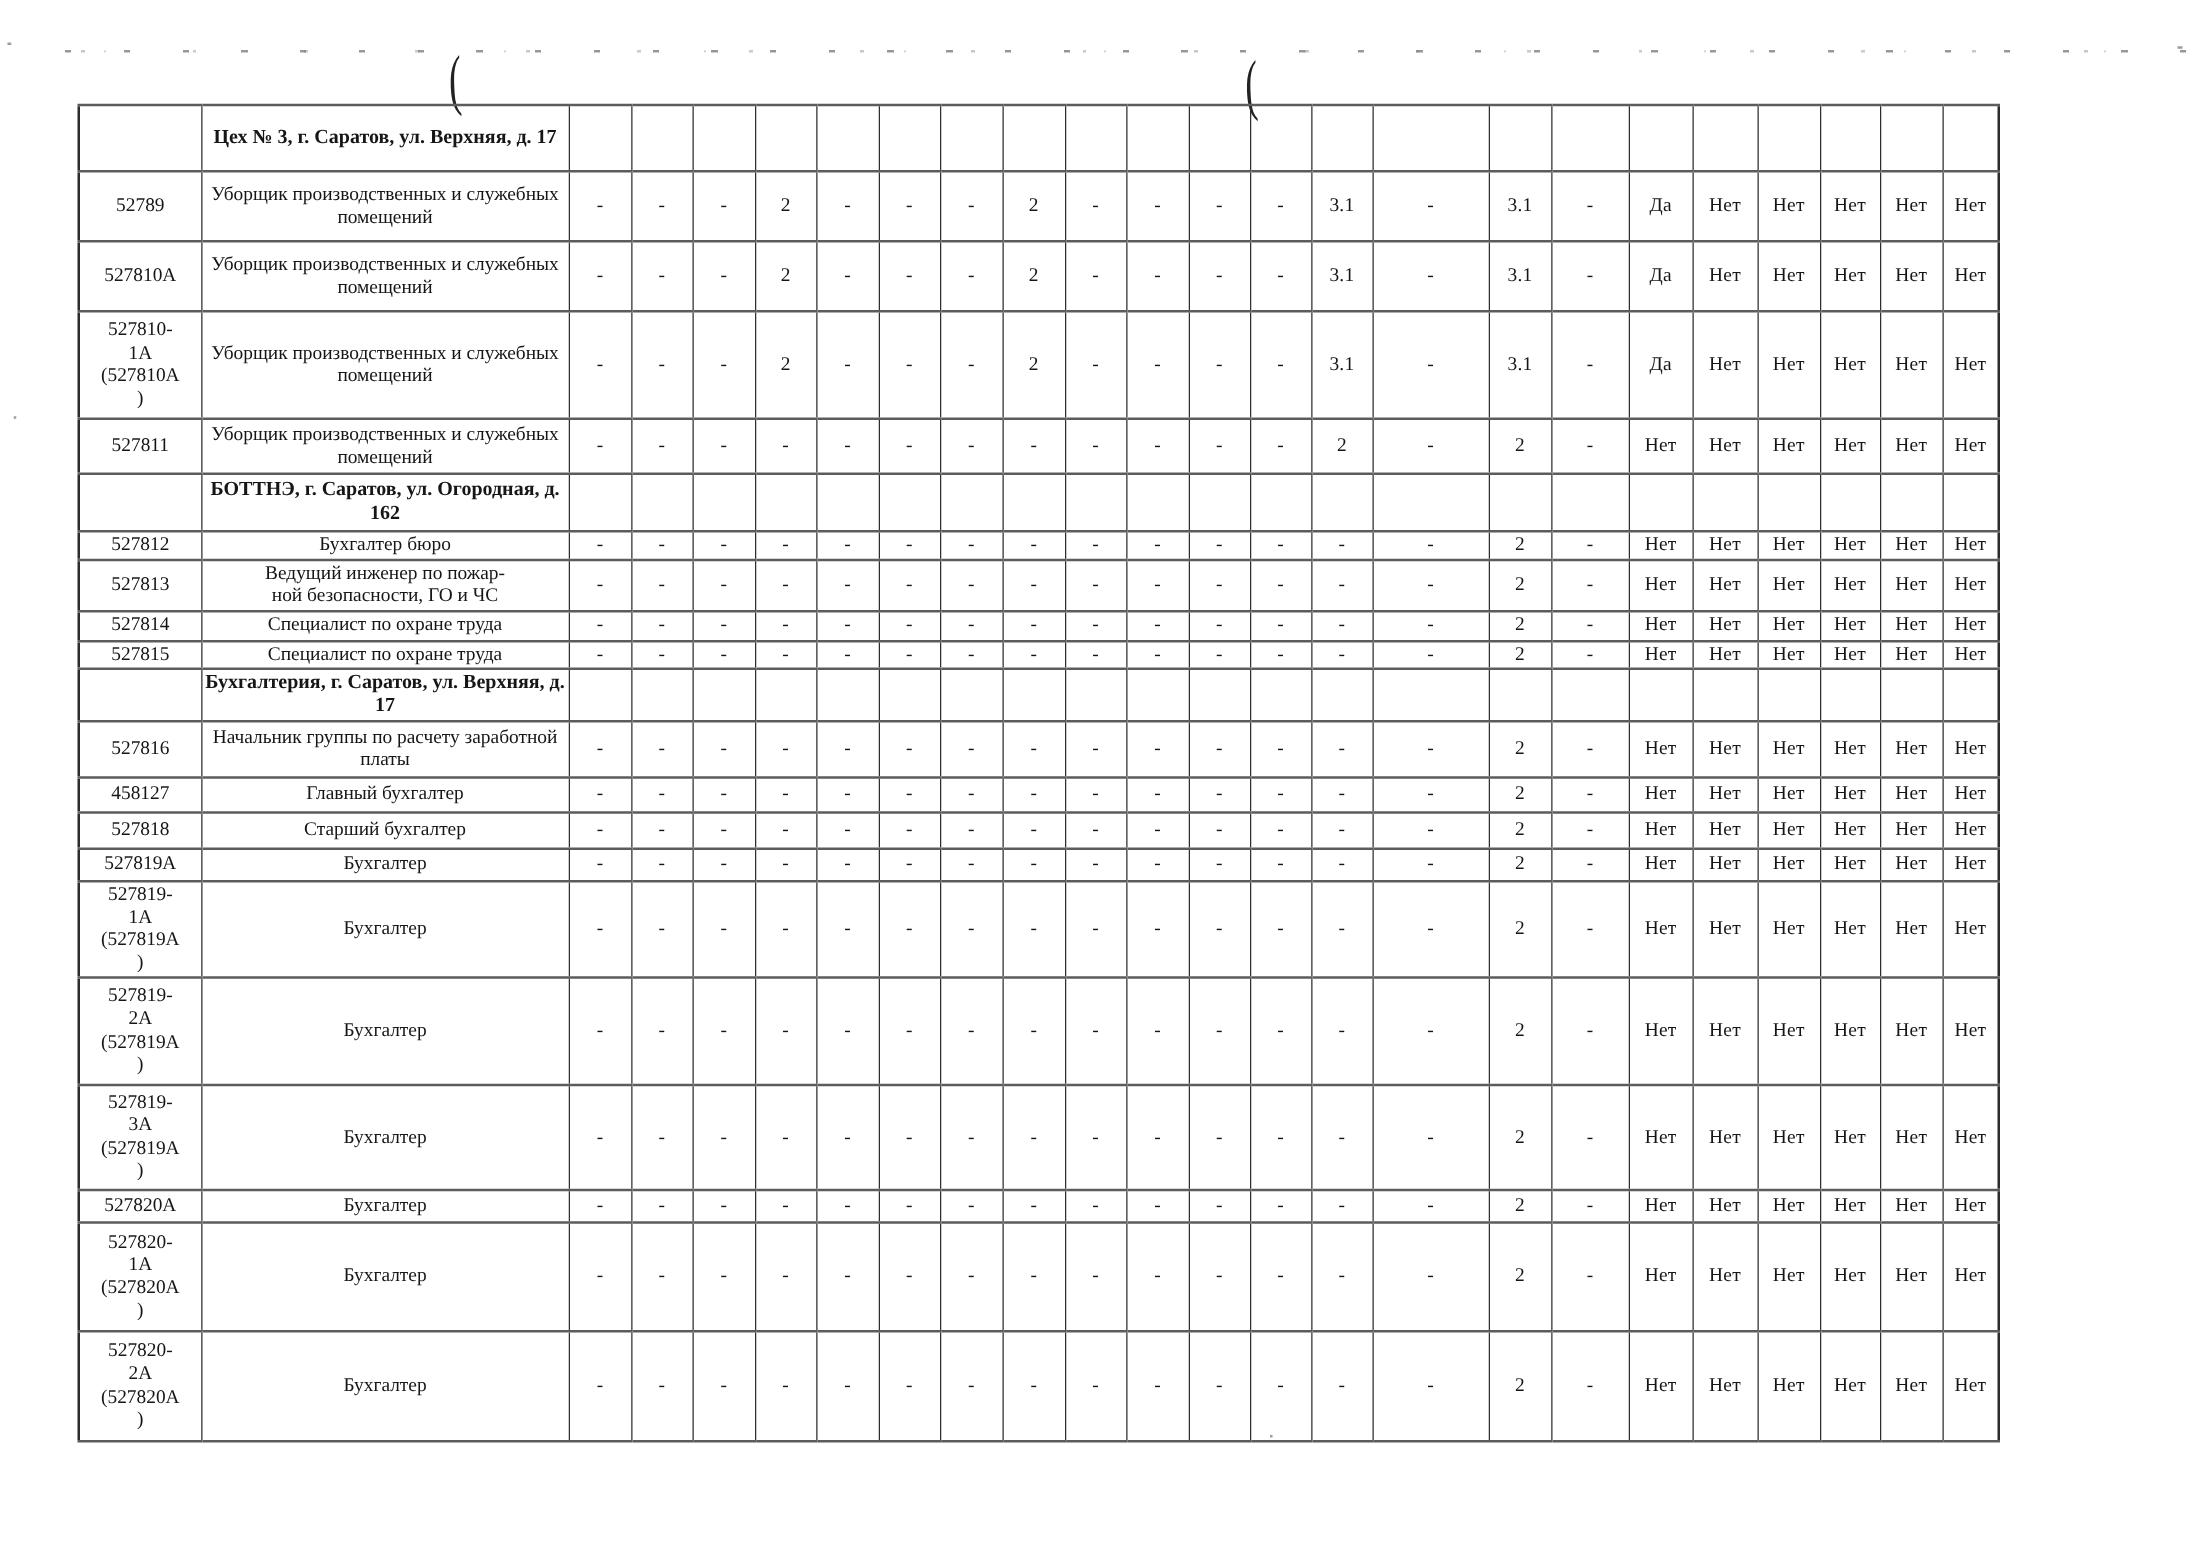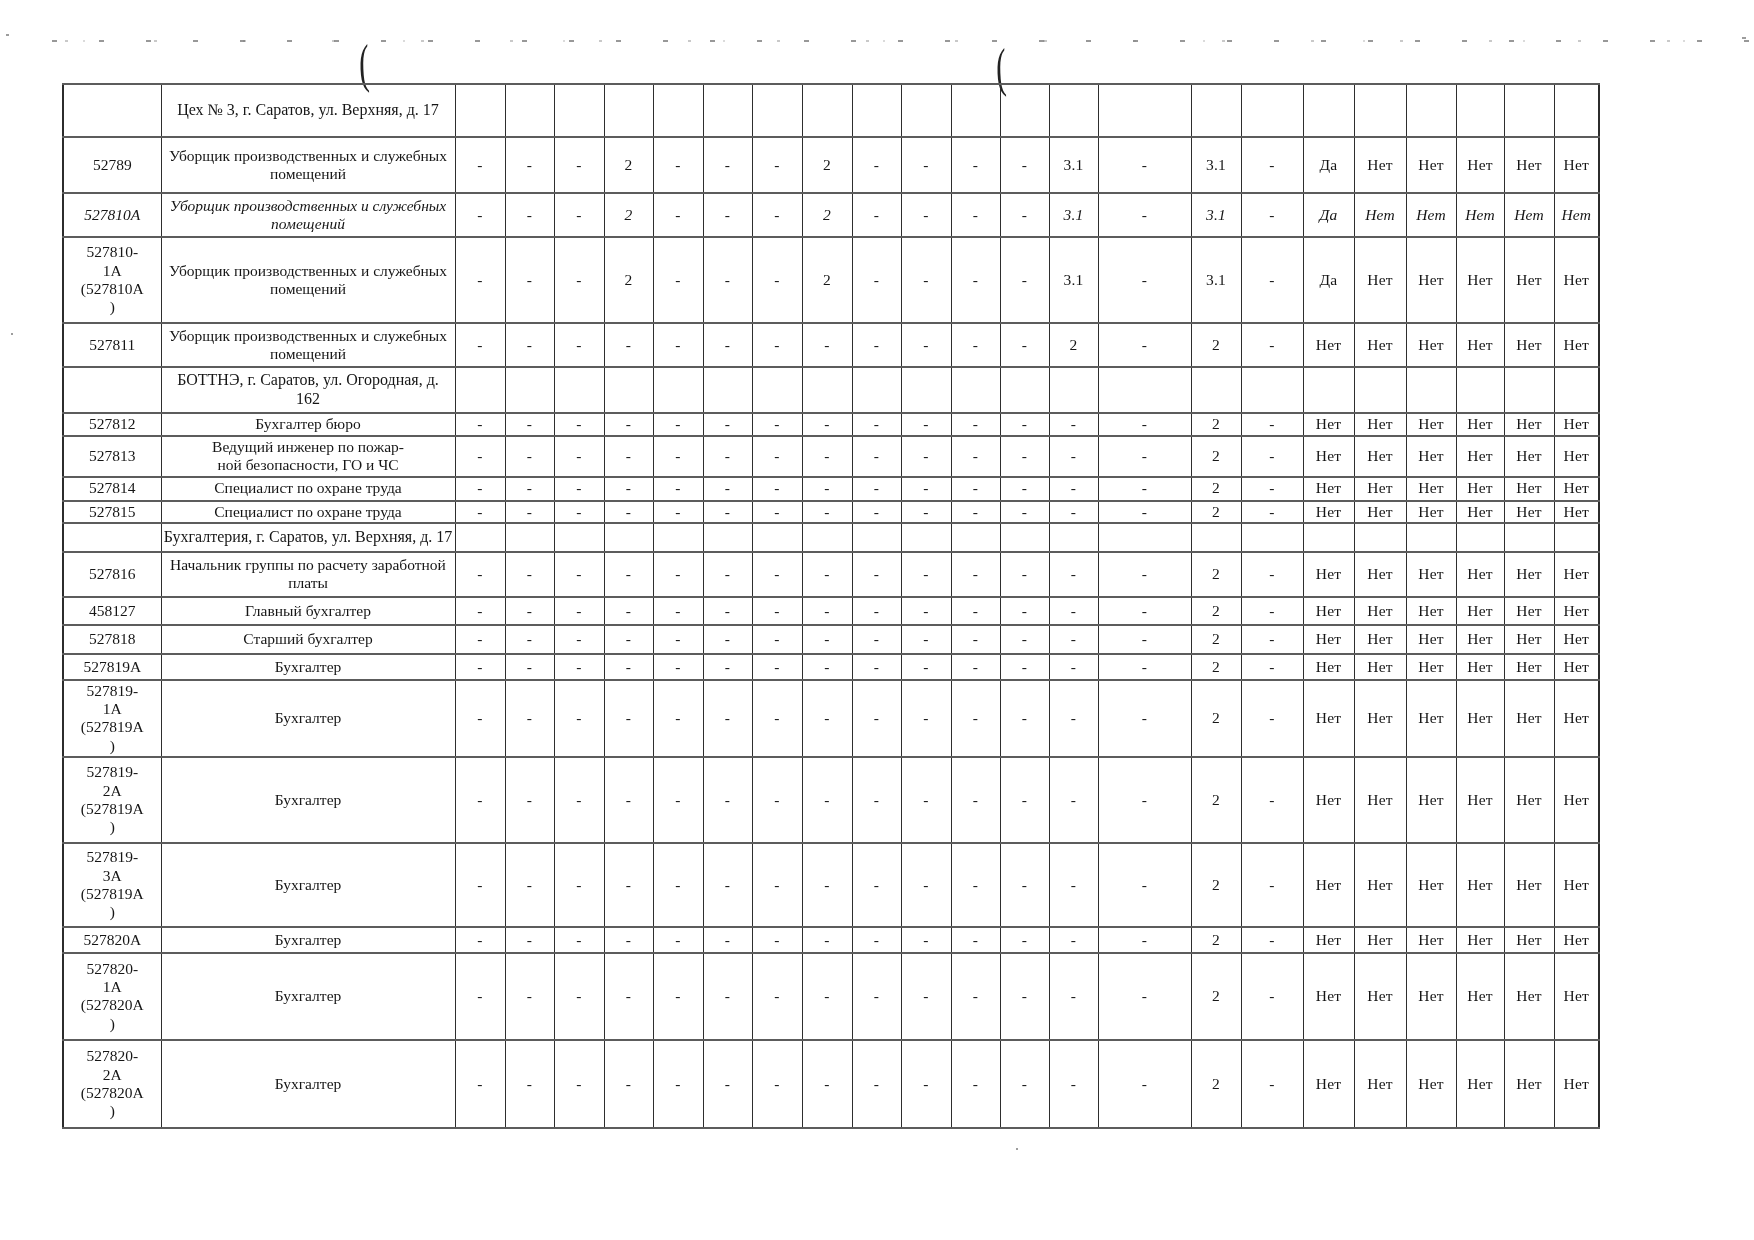--- a/index.html
+++ b/index.html
@@ -47,21 +47,21 @@
     border-bottom:2px solid #5c5c5c;
     padding:1px 2px;
     text-align:center;
     vertical-align:middle;
     font-size:15.5px;
     line-height:1.18;
     overflow:hidden;
   }
   td.code{white-space:pre-line;}
   td.title{white-space:pre-line;}
-  td.title.section{font-weight:normal;font-size:16px;}
+  td.title.section{font-weight:bold;font-size:16px;}
   td.val{letter-spacing:.2px;}
 </style>
 </head>
 <body>
 
 <div class="page">
 
   <div class="noise-line"></div>
   <div class="paren paren-1">(</div>
   <div class="paren paren-2">(</div>
@@ -143,21 +143,21 @@
           <td class="val">-</td>
           <td class="val">3.1</td>
           <td class="val">-</td>
           <td class="val">Да</td>
           <td class="val">Нет</td>
           <td class="val">Нет</td>
           <td class="val">Нет</td>
           <td class="val">Нет</td>
           <td class="val">Нет</td>
         </tr>
-        <tr style="height: 44px; font-style: italic;">
+        <tr style="height: 56px;">
           <td class="code">527810А</td>
           <td class="title">Уборщик производственных и служебных помещений</td>
           <td class="val">-</td>
           <td class="val">-</td>
           <td class="val">-</td>
           <td class="val">2</td>
           <td class="val">-</td>
           <td class="val">-</td>
           <td class="val">-</td>
           <td class="val">2</td>

